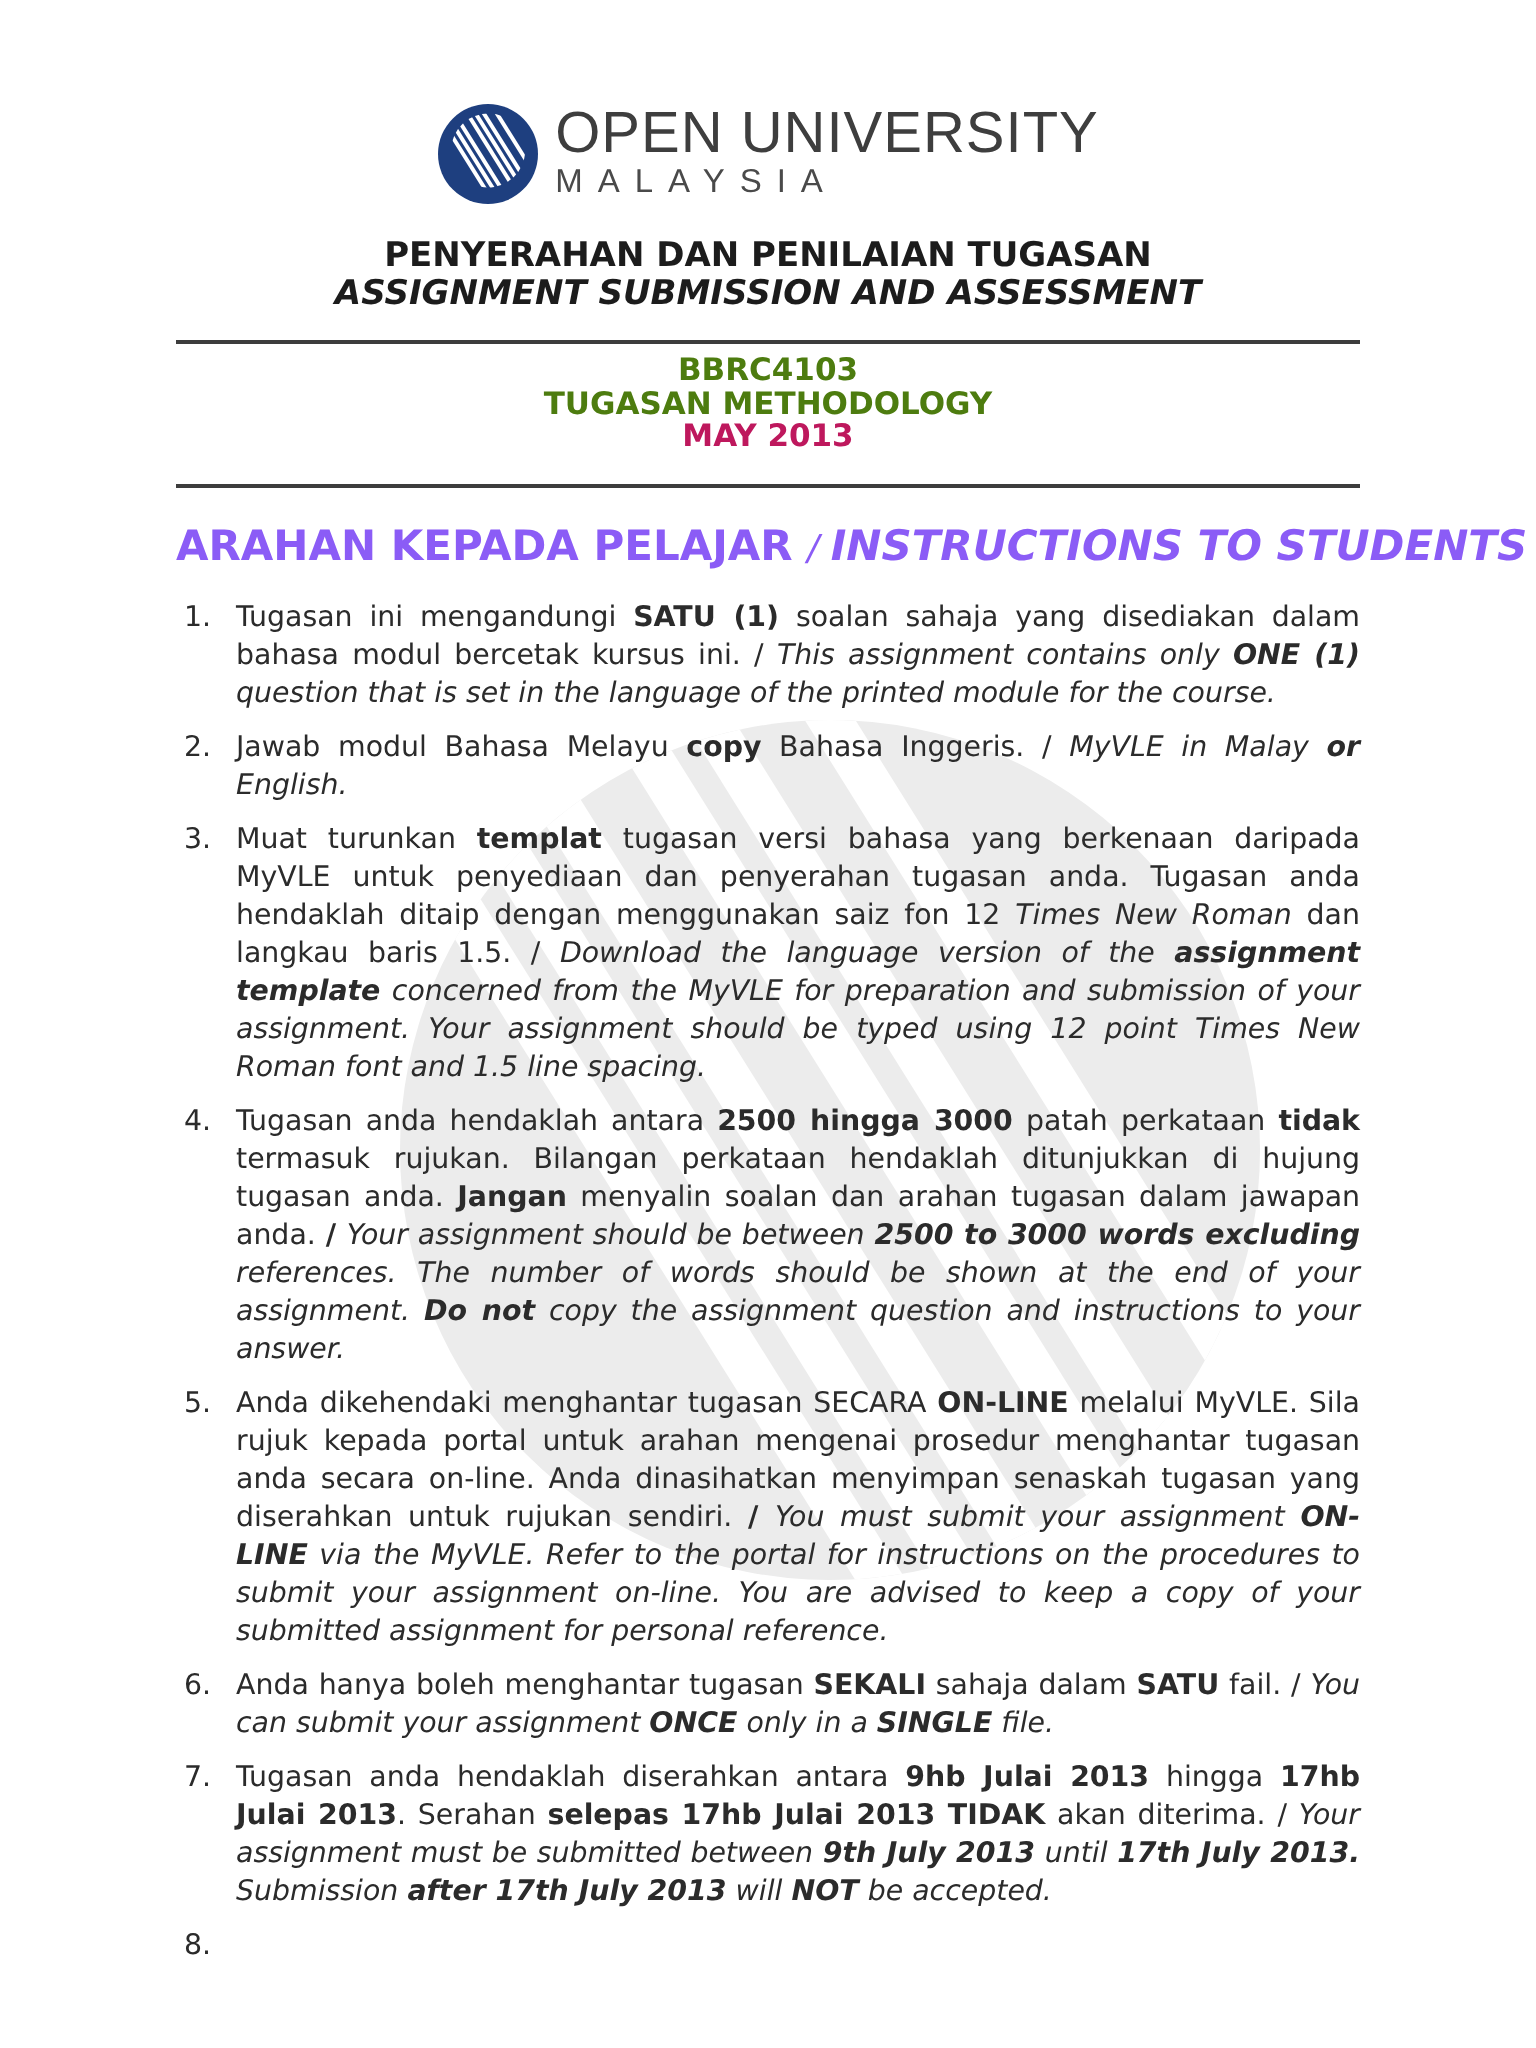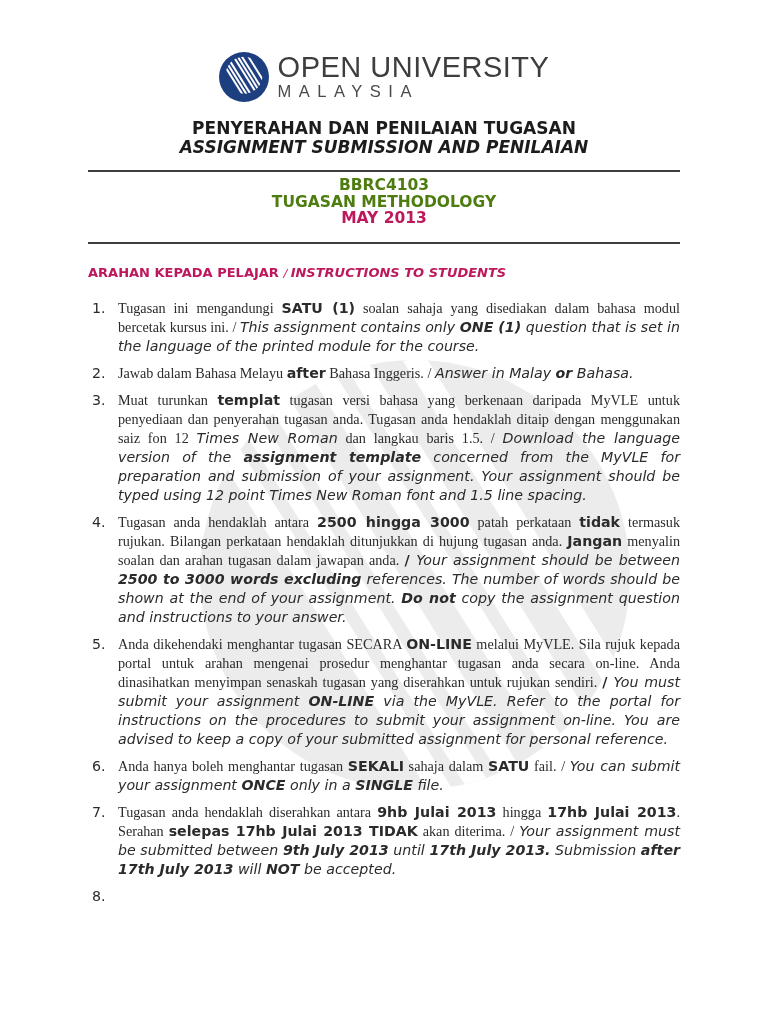--- a/index.html
+++ b/index.html
@@ -49,42 +49,42 @@
   .doc-title-en { font-style:italic; }
   .rule { border:none; border-top:2px solid #3d3d3d; margin:13px 0 0 0; }
   .course-block { text-align:center; font-weight:bold; font-size:15.5px; line-height:16.5px; margin-top:5px; }
   .course-red { color:#4d7c0f; }
   .course-sem { color:#be185d; }
   .rule2 { border:none; border-top:2px solid #3d3d3d; margin:15px 0 0 0; }
   
   .section-heading {
     text-align:left;
     margin-top:19px;
-    font-size:13px;
+    font-size:21px;
     line-height:20px;
-    color:#be185d;
+    color:#8b5cf6;
     white-space:nowrap;
   }
   
   .instructions {
     list-style:none;
     margin:15px 0 0 0;
     padding:0;
   }
   .instructions li {
     position:relative;
     padding-left:30px;
     margin:0 0 8px 0;
     text-align:justify;
     font-size:14.2px;
     line-height:19px;
   }
   .instructions .num { position:absolute; left:4px; }
   
-  .seg-n  { font-weight:normal; font-style:normal;font-family:Liberation Serif, serif; }
+  .seg-n  { font-weight:normal; font-style:normal; }
   .seg-b  { font-weight:bold;   font-style:normal; }
   .seg-i  { font-weight:normal; font-style:italic; }
   .seg-bi { font-weight:bold;   font-style:italic; }
   .seg-sl { font-weight:normal; font-style:italic; font-size:0.85em; }
 </style>
 </head>
 <body>
 
 <div class="page">
 
@@ -126,38 +126,38 @@
         </g>
       </svg>
       <div>
         <div class="logo-name1">OPEN UNIVERSITY</div>
         <div class="logo-name2">MALAYSIA</div>
       </div>
     </div>
 
     <div class="doc-title">
       <div class="doc-title-ms">PENYERAHAN DAN PENILAIAN TUGASAN</div>
-      <div class="doc-title-en">ASSIGNMENT SUBMISSION AND PENILAIAN</div>
+      <div class="doc-title-en">ASSIGNMENT SUBMISSION AND ASSESSMENT</div>
     </div>
 
     <hr class="rule">
 
     <div class="course-block">
       <div class="course-red">BBRC4103</div>
       <div class="course-red">TUGASAN METHODOLOGY</div>
       <div class="course-sem">MAY 2013</div>
     </div>
 
     <hr class="rule2">
 
     <div class="section-heading"><span class="seg-b">ARAHAN KEPADA PELAJAR </span><span class="seg-sl">/ </span><span class="seg-bi">INSTRUCTIONS TO STUDENTS</span></div>
 
     <ol class="instructions" id="instructions-list">
         <li><span class="num">1.</span><span><span class="seg-n">Tugasan ini mengandungi </span><span class="seg-b">SATU (1)</span><span class="seg-n"> soalan sahaja yang disediakan dalam bahasa modul bercetak kursus ini. </span><span class="seg-n">/ </span><span class="seg-i">This assignment contains only </span><span class="seg-bi">ONE (1)</span><span class="seg-i"> question that is set in the language of the printed module for the course.</span></span></li>
-        <li><span class="num">2.</span><span><span class="seg-n">Jawab dalam Bahasa Melayu </span><span class="seg-b">after</span><span class="seg-n"> Bahasa Inggeris. / </span><span class="seg-i">Answer in Malay </span><span class="seg-bi">or</span><span class="seg-i"> Bahasa.</span></span></li>
+        <li><span class="num">2.</span><span><span class="seg-n">Jawab modul Bahasa Melayu </span><span class="seg-b">copy</span><span class="seg-n"> Bahasa Inggeris. / </span><span class="seg-i">MyVLE in Malay </span><span class="seg-bi">or</span><span class="seg-i"> English.</span></span></li>
         <li><span class="num">3.</span><span><span class="seg-n">Muat turunkan </span><span class="seg-b">templat</span><span class="seg-n"> tugasan versi bahasa yang berkenaan daripada MyVLE untuk penyediaan dan penyerahan tugasan anda. Tugasan anda hendaklah ditaip dengan menggunakan saiz fon 12 </span><span class="seg-i">Times New Roman</span><span class="seg-n"> dan langkau baris 1.5. / </span><span class="seg-i">Download the language version of the </span><span class="seg-bi">assignment template</span><span class="seg-i"> concerned from the MyVLE for preparation and submission of your assignment. Your assignment should be typed using 12 point Times New Roman font and 1.5 line spacing.</span></span></li>
         <li><span class="num">4.</span><span><span class="seg-n">Tugasan anda hendaklah antara </span><span class="seg-b">2500 hingga 3000</span><span class="seg-n"> patah perkataan </span><span class="seg-b">tidak</span><span class="seg-n"> termasuk rujukan. Bilangan perkataan hendaklah ditunjukkan di hujung tugasan anda. </span><span class="seg-b">Jangan</span><span class="seg-n"> menyalin soalan dan arahan tugasan dalam jawapan anda. </span><span class="seg-b">/ </span><span class="seg-i">Your assignment should be between </span><span class="seg-bi">2500 to 3000 words excluding</span><span class="seg-i"> references. The number of words should be shown at the end of your assignment. </span><span class="seg-bi">Do not</span><span class="seg-i"> copy the assignment question and instructions to your answer.</span></span></li>
         <li><span class="num">5.</span><span><span class="seg-n">Anda dikehendaki menghantar tugasan SECARA </span><span class="seg-b">ON-LINE</span><span class="seg-n"> melalui MyVLE. Sila rujuk kepada portal untuk arahan mengenai prosedur menghantar tugasan anda secara on-line. Anda dinasihatkan menyimpan senaskah tugasan yang diserahkan untuk rujukan sendiri. </span><span class="seg-b">/ </span><span class="seg-i">You must submit your assignment </span><span class="seg-bi">ON-LINE</span><span class="seg-i"> via the MyVLE. Refer to the portal for instructions on the procedures to submit your assignment on-line. You are advised to keep a copy of your submitted assignment for personal reference.</span></span></li>
         <li><span class="num">6.</span><span><span class="seg-n">Anda hanya boleh menghantar tugasan </span><span class="seg-b">SEKALI</span><span class="seg-n"> sahaja dalam </span><span class="seg-b">SATU</span><span class="seg-n"> fail. / </span><span class="seg-i">You can submit your assignment </span><span class="seg-bi">ONCE</span><span class="seg-i"> only in a </span><span class="seg-bi">SINGLE</span><span class="seg-i"> file.</span></span></li>
         <li><span class="num">7.</span><span><span class="seg-n">Tugasan anda hendaklah diserahkan antara </span><span class="seg-b">9hb Julai 2013</span><span class="seg-n"> hingga </span><span class="seg-b">17hb Julai 2013</span><span class="seg-n">. Serahan </span><span class="seg-b">selepas 17hb Julai 2013 TIDAK</span><span class="seg-n"> akan diterima. / </span><span class="seg-i">Your assignment must be submitted between </span><span class="seg-bi">9th July 2013</span><span class="seg-i"> until </span><span class="seg-bi">17th July 2013.</span><span class="seg-i"> Submission </span><span class="seg-bi">after 17th July 2013</span><span class="seg-i"> will </span><span class="seg-bi">NOT</span><span class="seg-i"> be accepted.</span></span></li>
         <li><span class="num">8.</span></li>
       </ol>
 
   </div>
 </div>

